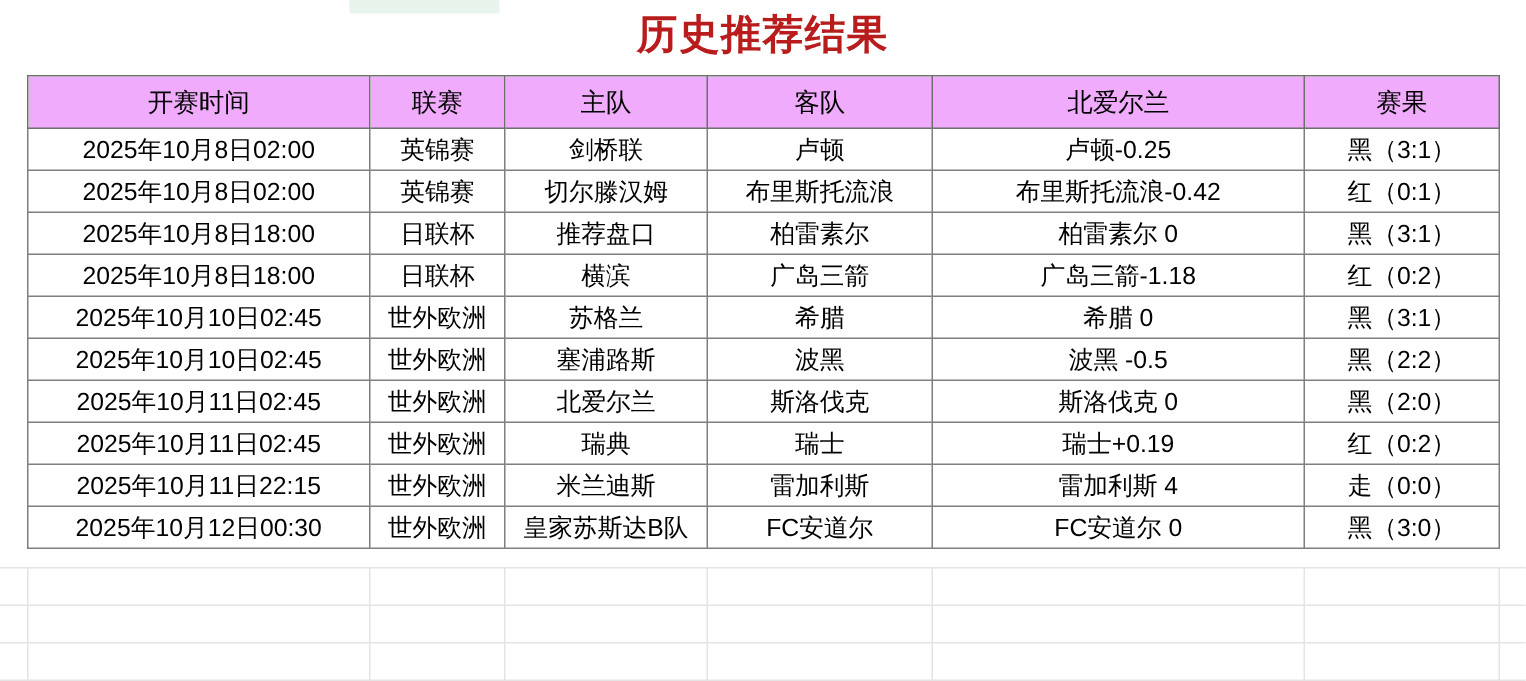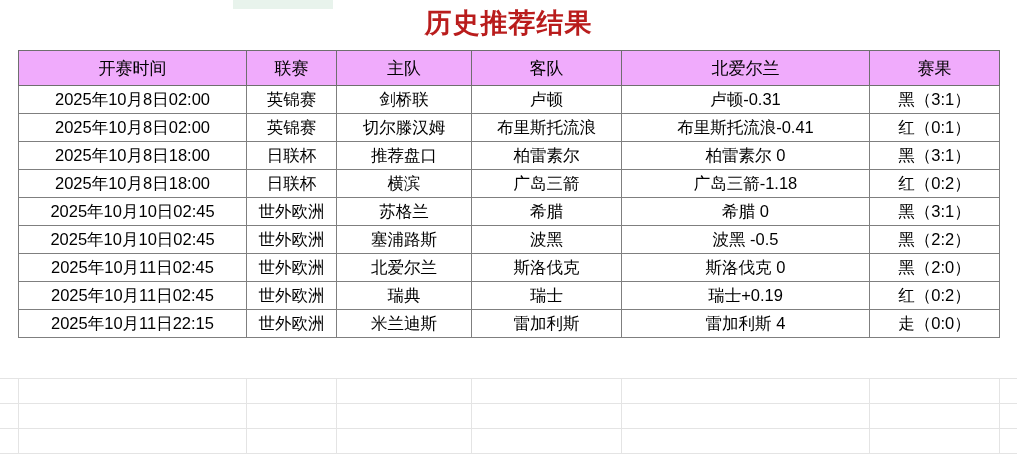--- a/index.html
+++ b/index.html
@@ -151,29 +151,29 @@
         <th>北爱尔兰</th>
         <th>赛果</th>
       </tr>
     </thead>
     <tbody id="table-body">
         <tr>
           <td>2025年10月8日02:00</td>
           <td>英锦赛</td>
           <td>剑桥联</td>
           <td>卢顿</td>
-          <td>卢顿-0.31</td>
+          <td>卢顿-0.25</td>
           <td class="result res-black"><span class="res-label">黑</span><span class="score">（3:1）</span></td>
         </tr>
         <tr>
           <td>2025年10月8日02:00</td>
           <td>英锦赛</td>
           <td>切尔滕汉姆</td>
           <td>布里斯托流浪</td>
-          <td>布里斯托流浪-0.41</td>
+          <td>布里斯托流浪-0.42</td>
           <td class="result res-red"><span class="res-label">红</span><span class="score">（0:1）</span></td>
         </tr>
         <tr>
           <td>2025年10月8日18:00</td>
           <td>日联杯</td>
           <td>推荐盘口</td>
           <td>柏雷素尔</td>
           <td>柏雷素尔 0</td>
           <td class="result res-black"><span class="res-label">黑</span><span class="score">（3:1）</span></td>
         </tr>
@@ -218,16 +218,24 @@
           <td class="result res-red"><span class="res-label">红</span><span class="score">（0:2）</span></td>
         </tr>
         <tr>
           <td>2025年10月11日22:15</td>
           <td>世外欧洲</td>
           <td>米兰迪斯</td>
           <td>雷加利斯</td>
           <td>雷加利斯 4</td>
           <td class="result res-amber"><span class="res-label">走</span><span class="score">（0:0）</span></td>
         </tr>
+        <tr>
+          <td>2025年10月12日00:30</td>
+          <td>世外欧洲</td>
+          <td>皇家苏斯达B队</td>
+          <td>FC安道尔</td>
+          <td>FC安道尔 0</td>
+          <td class="result res-black"><span class="res-label">黑</span><span class="score">（3:0）</span></td>
+        </tr>
       </tbody>
   </table>
 
 </div>
 
 </body></html>

